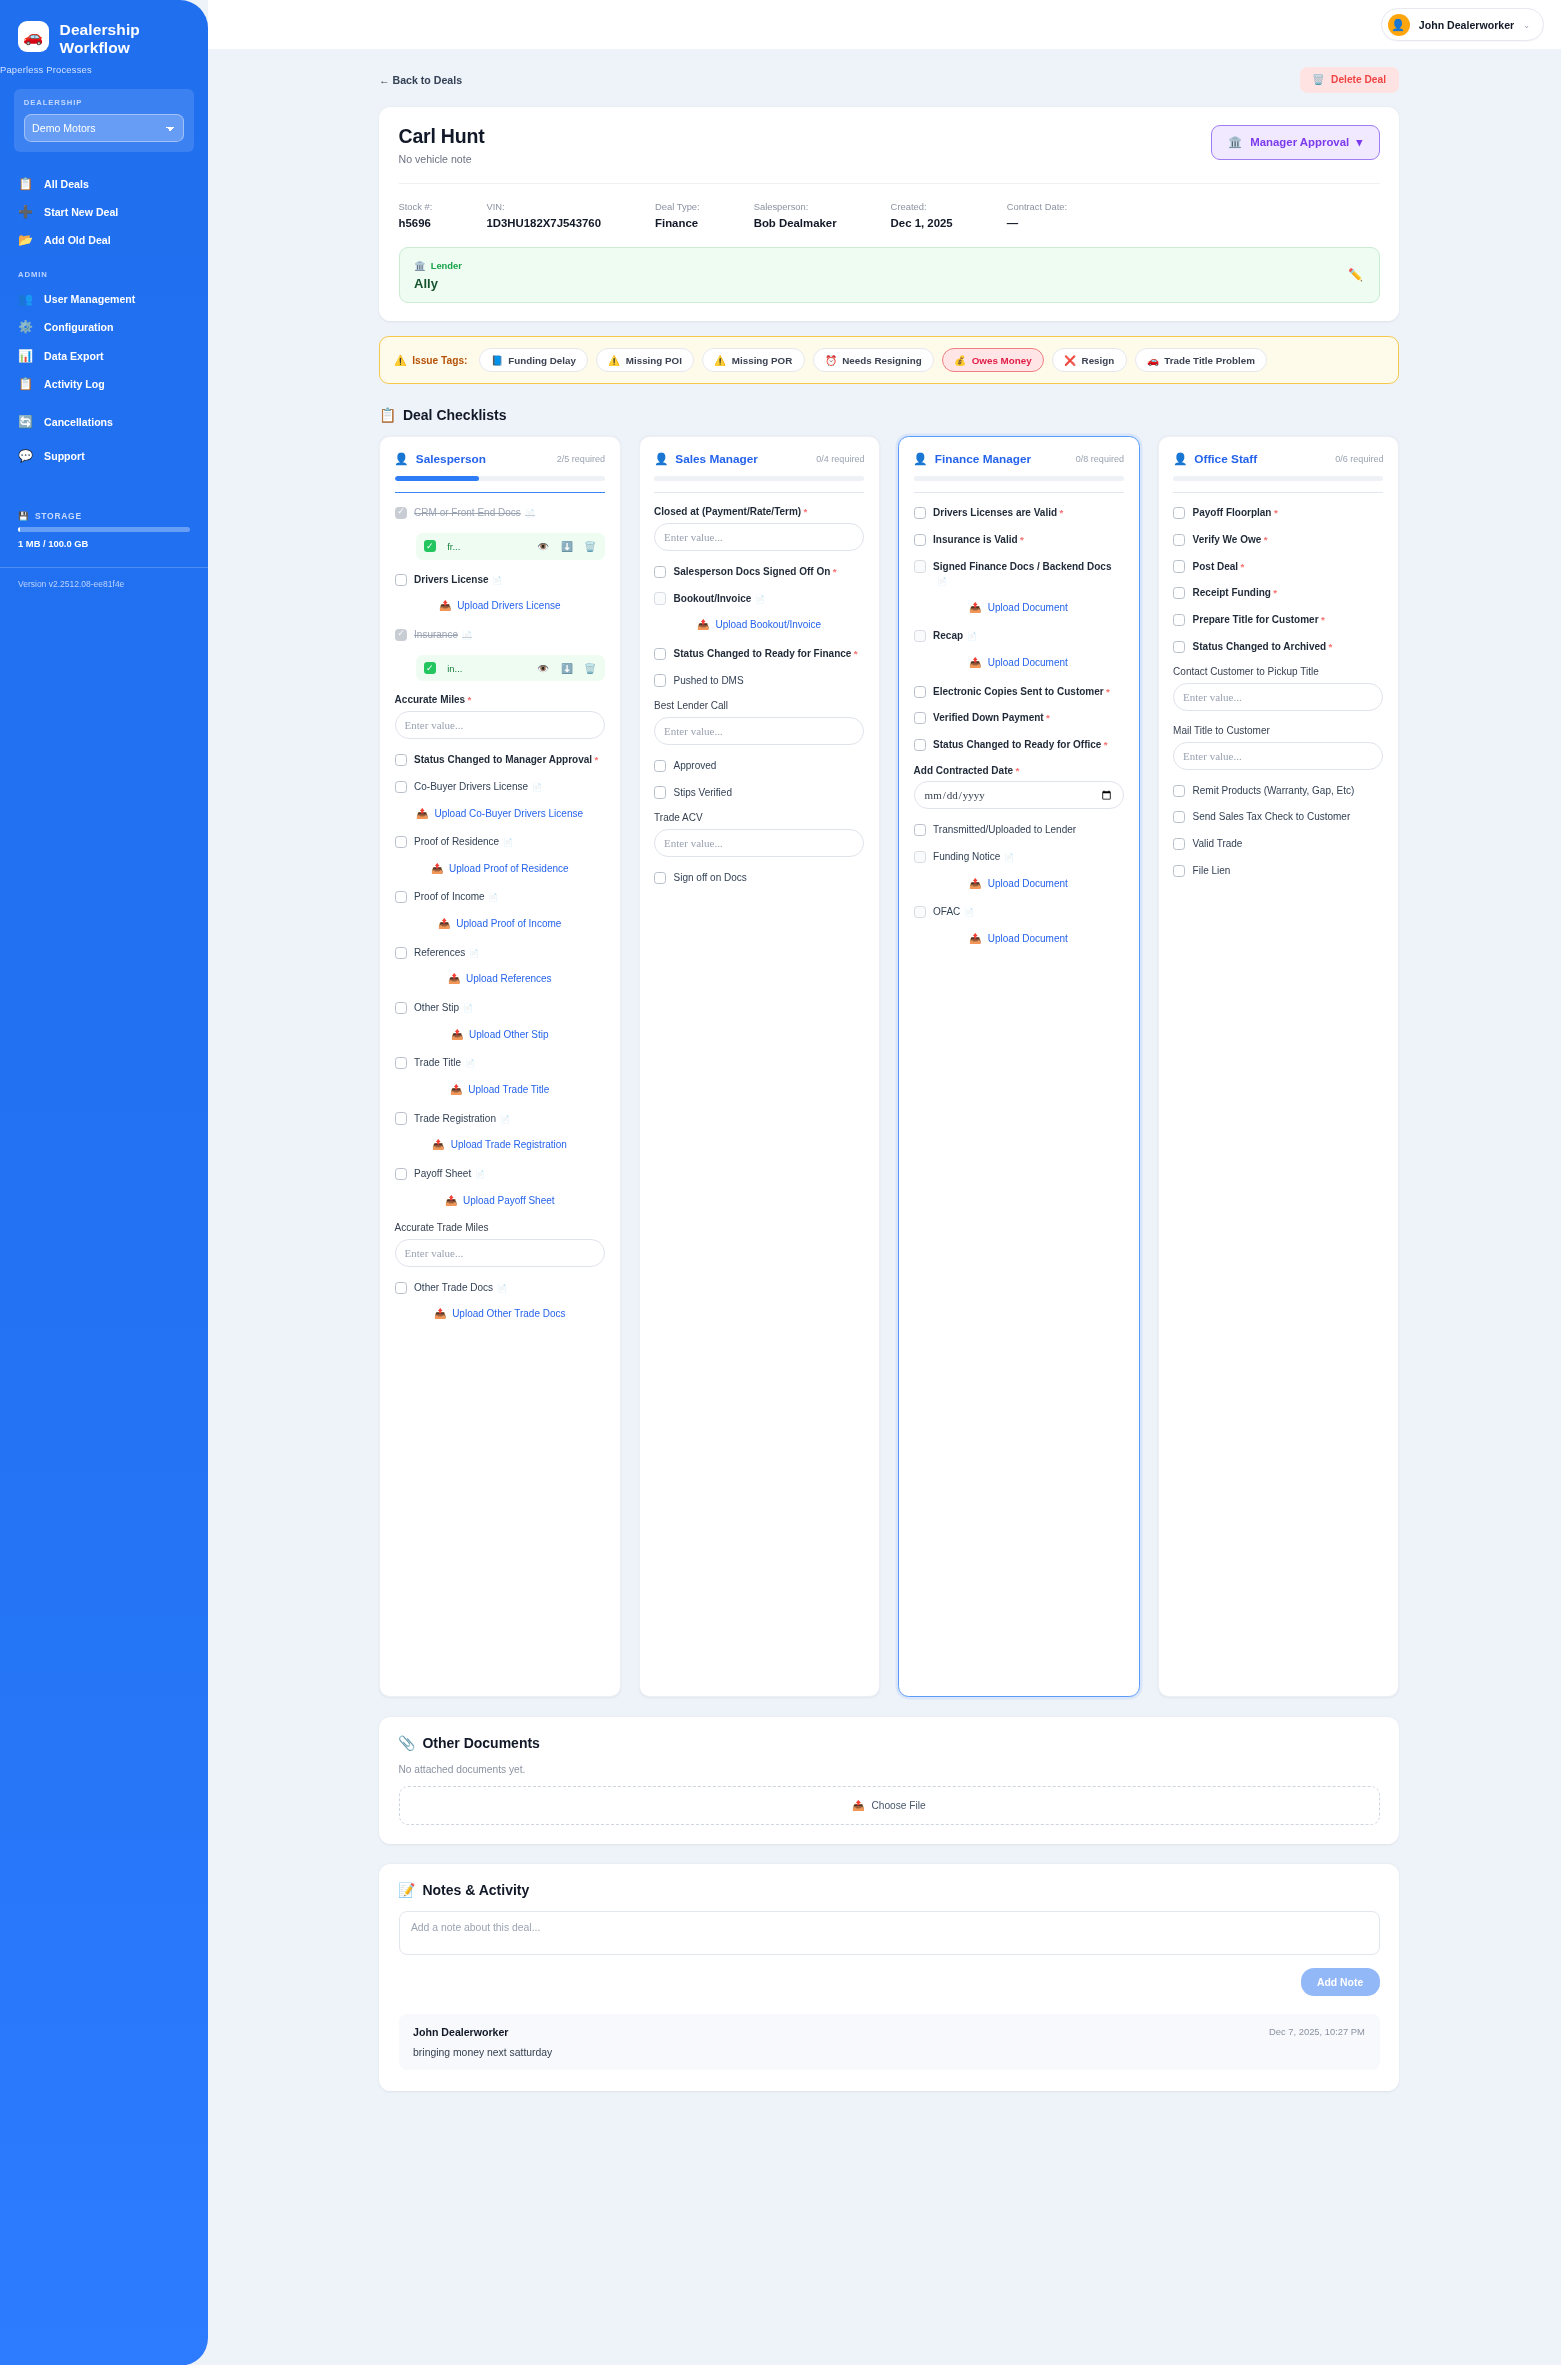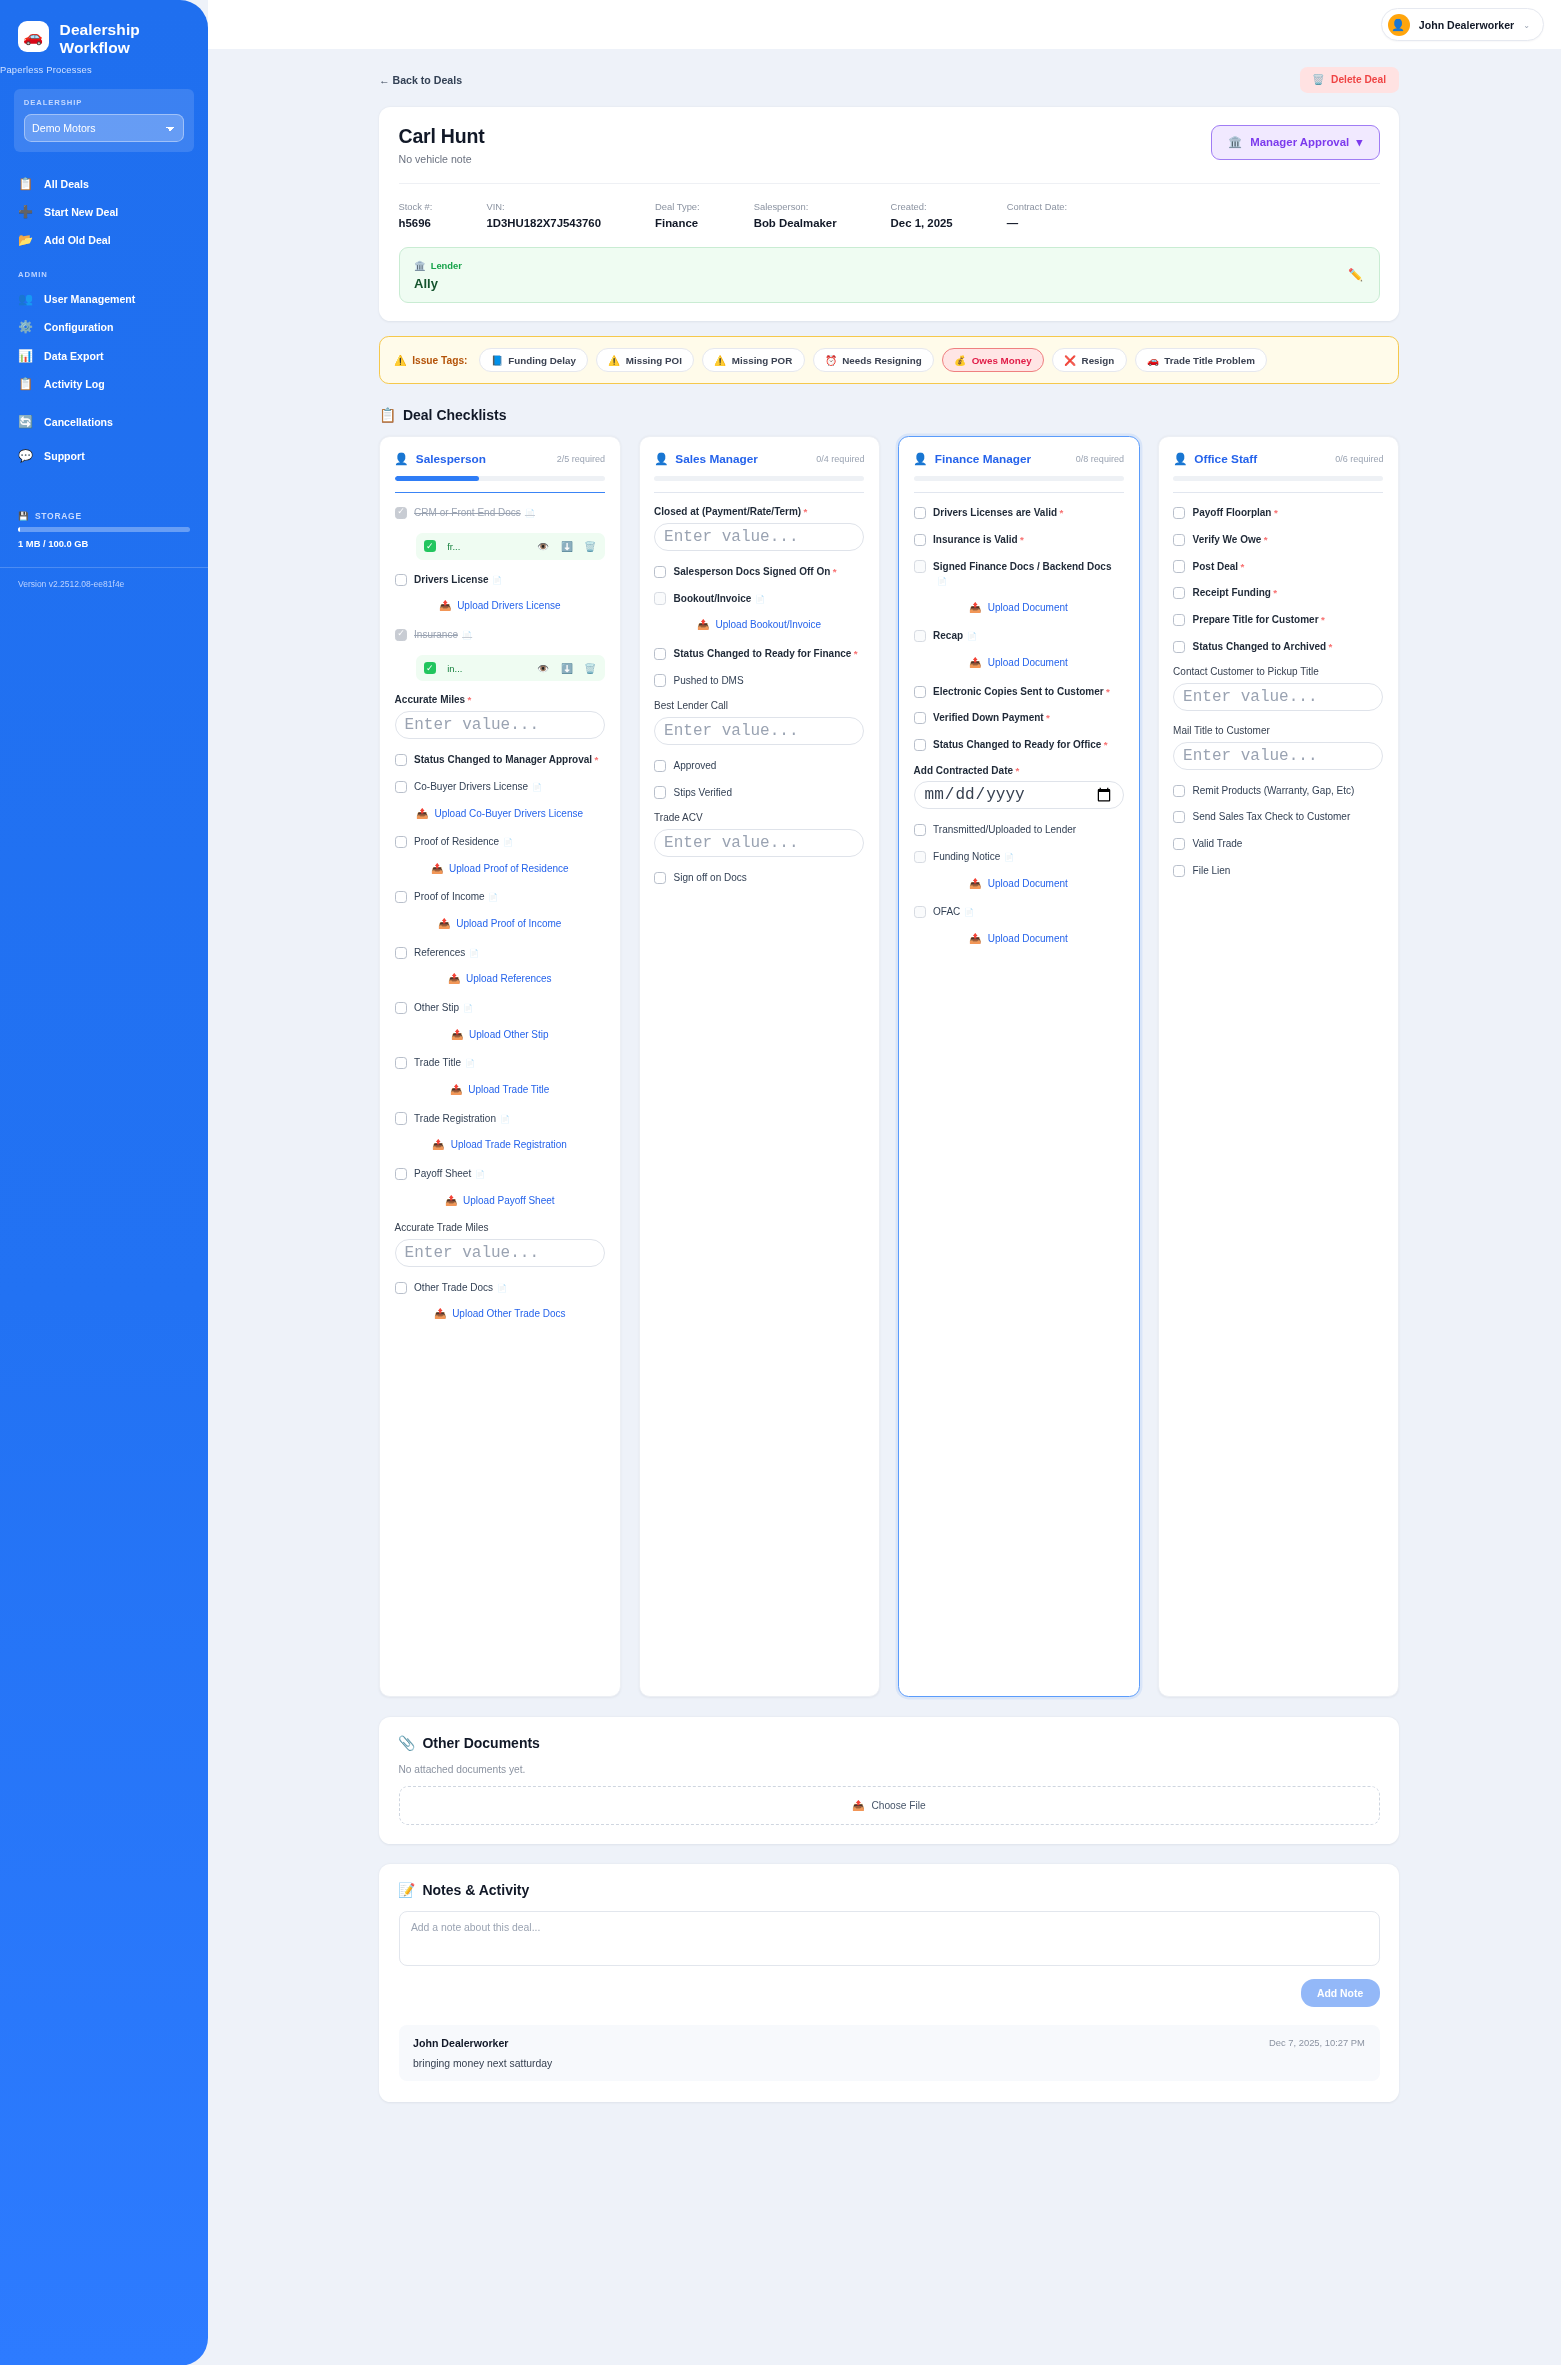--- a/index.html
+++ b/index.html
@@ -183,37 +183,37 @@
     display: flex; align-items: center; gap: 11.4px; justify-content: flex-start;
   }
   .file-chip .fc-ok { width: 12.2px; height: 12.2px; border-radius: 3.3px; background: #22c55e; color:#fff; font-size: 9px; display:flex; align-items:center; justify-content:center; }
   .file-chip .fc-name { font-size: 9.4px; color: #15803d; flex: 1; }
   .file-chip .fc-btn { font-size: 9.8px; cursor: pointer; }
 
   .field-label { font-size: 10px; color: #374151; margin: 0 0 5.7px 0; }
   .field-label.bold { font-weight: 700; color: #1f2937; }
   .field-input {
     width: 100%; height: 28px; border: 0.8px solid #dfe3ea; border-radius: 14px;
-    padding: 0 9px; font-size: 16px; font-family: Liberation Mono, monospace; color: #374151;
+    padding: 0 9px; font-size: 11px; font-family: Liberation Serif, serif; color: #374151;
     background: #fff; margin-bottom: 14px;
   }
   .field-input::placeholder { color: #9aa3b2; }
 
   
   .docs-card { margin-top: 19.5px; padding: 18px 19.5px 19.5px 19.5px; }
   .docs-empty { font-size: 10.2px; color: #8b93a1; margin: 13px 0 11.4px 0; }
   .dropzone {
     border: 1.2px dashed #cfd6e0; border-radius: 9px; height: 39px;
     display: flex; align-items: center; justify-content: center; gap: 6.5px;
     font-size: 10.2px; color: #475569; cursor: pointer;
   }
 
   .notes-card { margin-top: 19.5px; padding: 18px 19.5px 21px 19.5px; }
   .note-area {
-    width: 100%; height: 55px; border: 0.8px solid #e2e6ed; border-radius: 8.1px;
+    width: 100%; height: 44px; border: 0.8px solid #e2e6ed; border-radius: 8.1px;
     padding: 9.8px 11.4px; font-size: 10.4px; font-family: inherit; color: #374151;
     resize: none; margin-top: 13px; background: #fff;
   }
   .note-area::placeholder { color: #9aa3b2; }
   .add-note-row { display: flex; justify-content: flex-end; margin-top: 10.6px; }
   .add-note-btn {
     background: #93b8f8; color: #fff; border: none; border-radius: 13px;
     font-size: 10.4px; font-weight: 700; padding: 8.1px 16.3px; font-family: inherit; cursor: pointer;
   }
   .note-item { background: #f7f9fc; border-radius: 8.1px; padding: 12.2px 14.6px; margin-top: 18px; }

